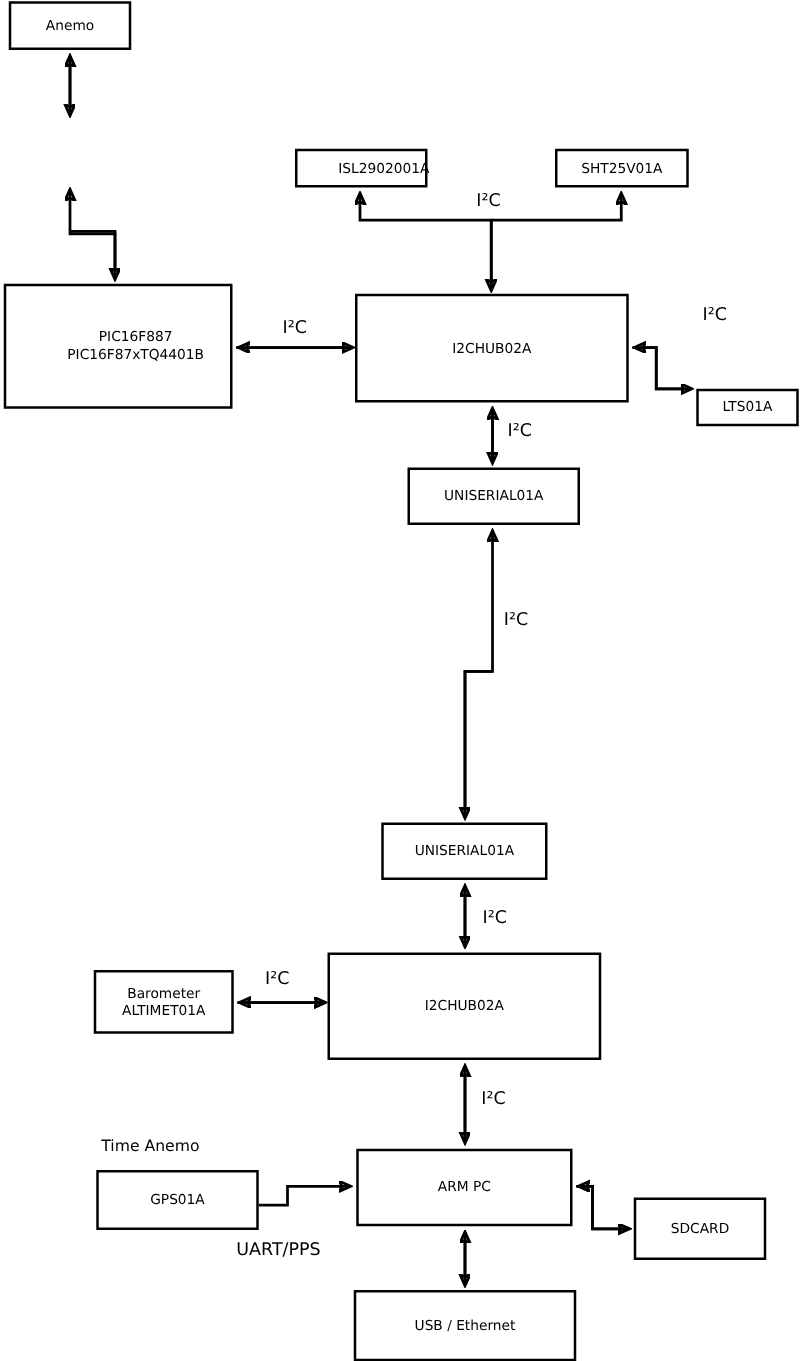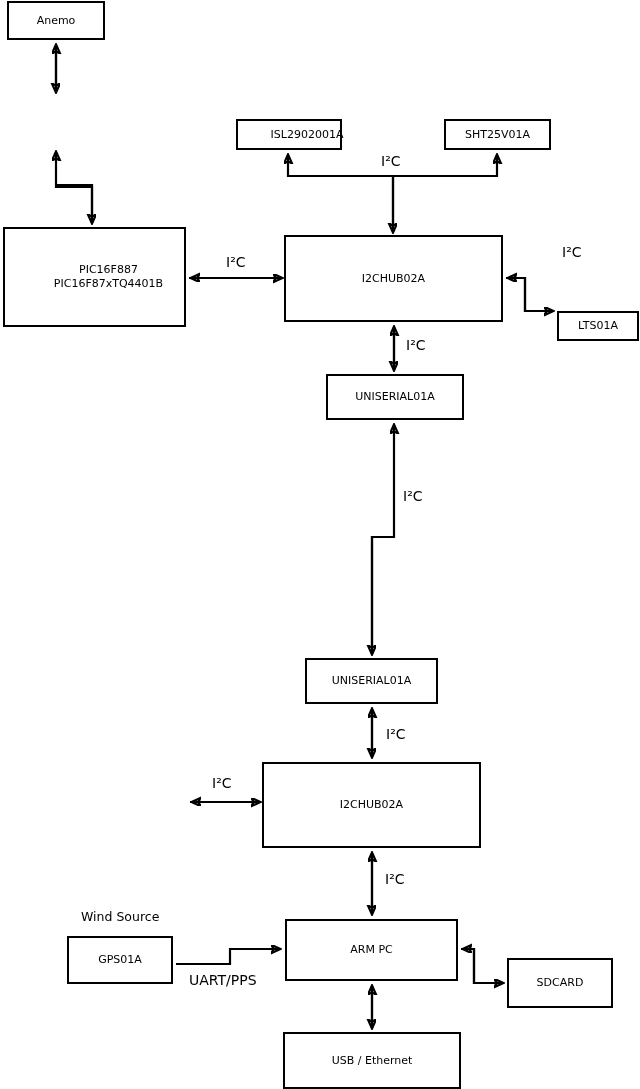--- a/index.html
+++ b/index.html
@@ -150,26 +150,30 @@
   </div>
 
   <div class="node" style="left:326px; top:374px; width:138px; height:46px;">
     <span class="node-label">UNISERIAL01A</span>
   </div>
 
   <div class="node" style="left:305px; top:658px; width:133px; height:46px;">
     <span class="node-label">UNISERIAL01A</span>
   </div>
 
+  <div class="node" style="left:75px; top:776px; width:112px; height:51px;">
+    <span class="node-label">Barometer
+ALTIMET01A</span>
+  </div>
 
   <div class="node" style="left:262px; top:762px; width:219px; height:86px;">
     <span class="node-label">I2CHUB02A</span>
   </div>
 
-  <div class="node" style="left:67px; top:936px; width:106px; height:48px;text-align:center;">
+  <div class="node" style="left:77px; top:936px; width:130px; height:48px;text-align:center;">
     <span class="node-label">GPS01A</span>
   </div>
 
   <div class="node" style="left:285px; top:919px; width:173px; height:62px;">
     <span class="node-label">ARM PC</span>
   </div>
 
   <div class="node" style="left:283px; top:1032px; width:178px; height:57px;">
     <span class="node-label">USB / Ethernet</span>
   </div>
@@ -187,17 +191,17 @@
   <div class="edge-label" style="left:406px; top:338px;">I²C</div>
 
   <div class="edge-label" style="left:403px; top:489px;">I²C</div>
 
   <div class="edge-label" style="left:386px; top:727px;">I²C</div>
 
   <div class="edge-label" style="left:212px; top:776px;">I²C</div>
 
   <div class="edge-label" style="left:385px; top:872px;">I²C</div>
 
-  <div class="edge-label" style="left:189px; top:973px;">UART/PPS</div>
-
-  <div class="free-label" style="left:81px; top:911px;">Wind Source</div>
+  <div class="edge-label" style="left:189px; top:993px;">UART/PPS</div>
+
+  <div class="free-label" style="left:81px; top:911px;">Time Anemo</div>
 
 </div>
 
 </body></html>

